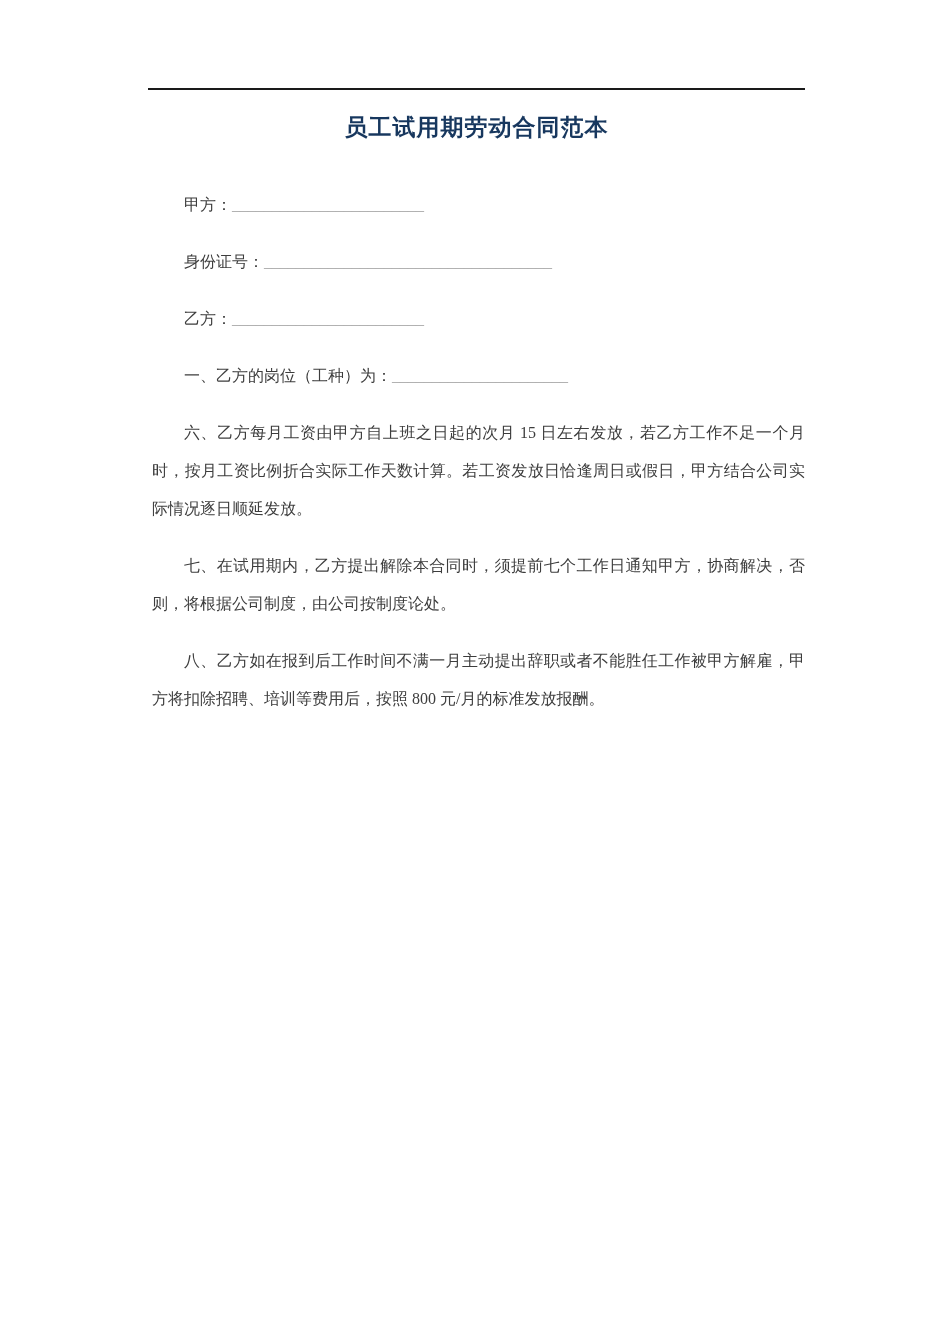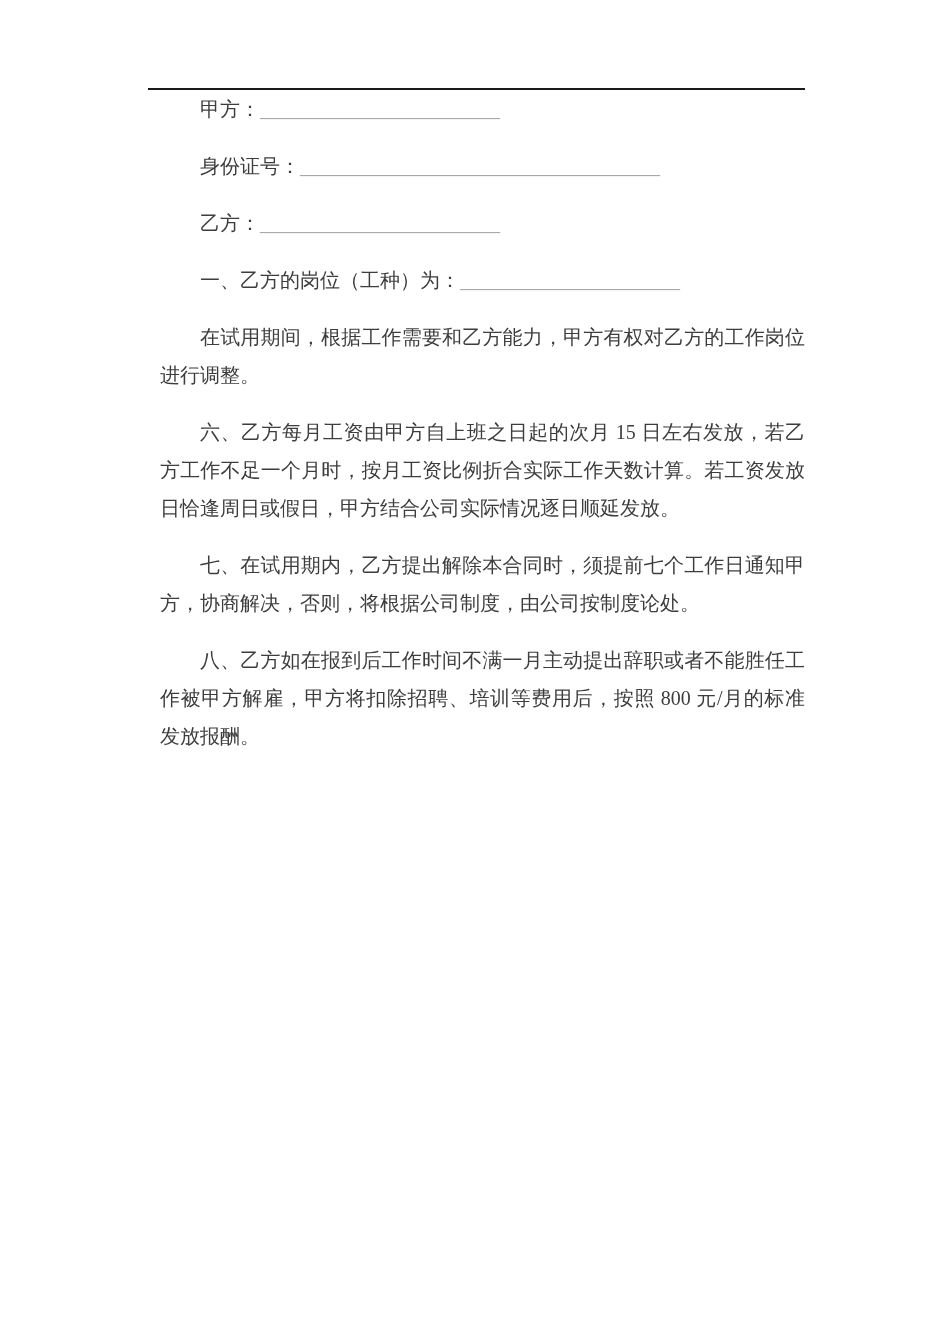--- a/index.html
+++ b/index.html
@@ -30,55 +30,55 @@
     margin-top: 22px;
     margin-bottom: 42px;
     text-align: center;
     font-size: 23px;
     font-weight: bold;
     color: #17375e;
     line-height: 1.4;
     letter-spacing: 1px;
   }
   .fieldline, .para {
-    font-size: 20px;
+    font-size: 16px;
     line-height: 38px;
     text-indent: 2em;
-    margin: 0 0 19px 12px;
+    margin: 0 0 19px 4px;
   }
   .para {
     text-align: justify;
   }
   .lbl {
     color: #3d3d3d;
   }
   .blank {
     color: #a6a6a6;
     letter-spacing: 0;
   }
 </style>
 </head>
 <body>
 
 <div class="page">
   <div class="content">
 
     <hr class="top-rule">
 
+    <h1 class="title">员工试用期劳动合同范本</h1>
 
     <p class="fieldline"><span class="lbl">甲方：</span><span class="blank">________________________</span></p>
 
     <p class="fieldline"><span class="lbl">身份证号：</span><span class="blank">____________________________________</span></p>
 
     <p class="fieldline"><span class="lbl">乙方：</span><span class="blank">________________________</span></p>
 
 
     <p class="para">一、乙方的岗位（工种）为：<span class="blank">______________________</span></p>
 
-    <p class="para">在试用期间，根据工作需要和乙方能力，甲方有权对乙方的工作岗位进行调整。</p>
 
 
 
 
 
     <p class="para">六、乙方每月工资由甲方自上班之日起的次月 15 日左右发放，若乙方工作不足一个月时，按月工资比例折合实际工作天数计算。若工资发放日恰逢周日或假日，甲方结合公司实际情况逐日顺延发放。</p>
 
     <p class="para">七、在试用期内，乙方提出解除本合同时，须提前七个工作日通知甲方，协商解决，否则，将根据公司制度，由公司按制度论处。</p>
 
     <p class="para">八、乙方如在报到后工作时间不满一月主动提出辞职或者不能胜任工作被甲方解雇，甲方将扣除招聘、培训等费用后，按照 800 元/月的标准发放报酬。</p>

